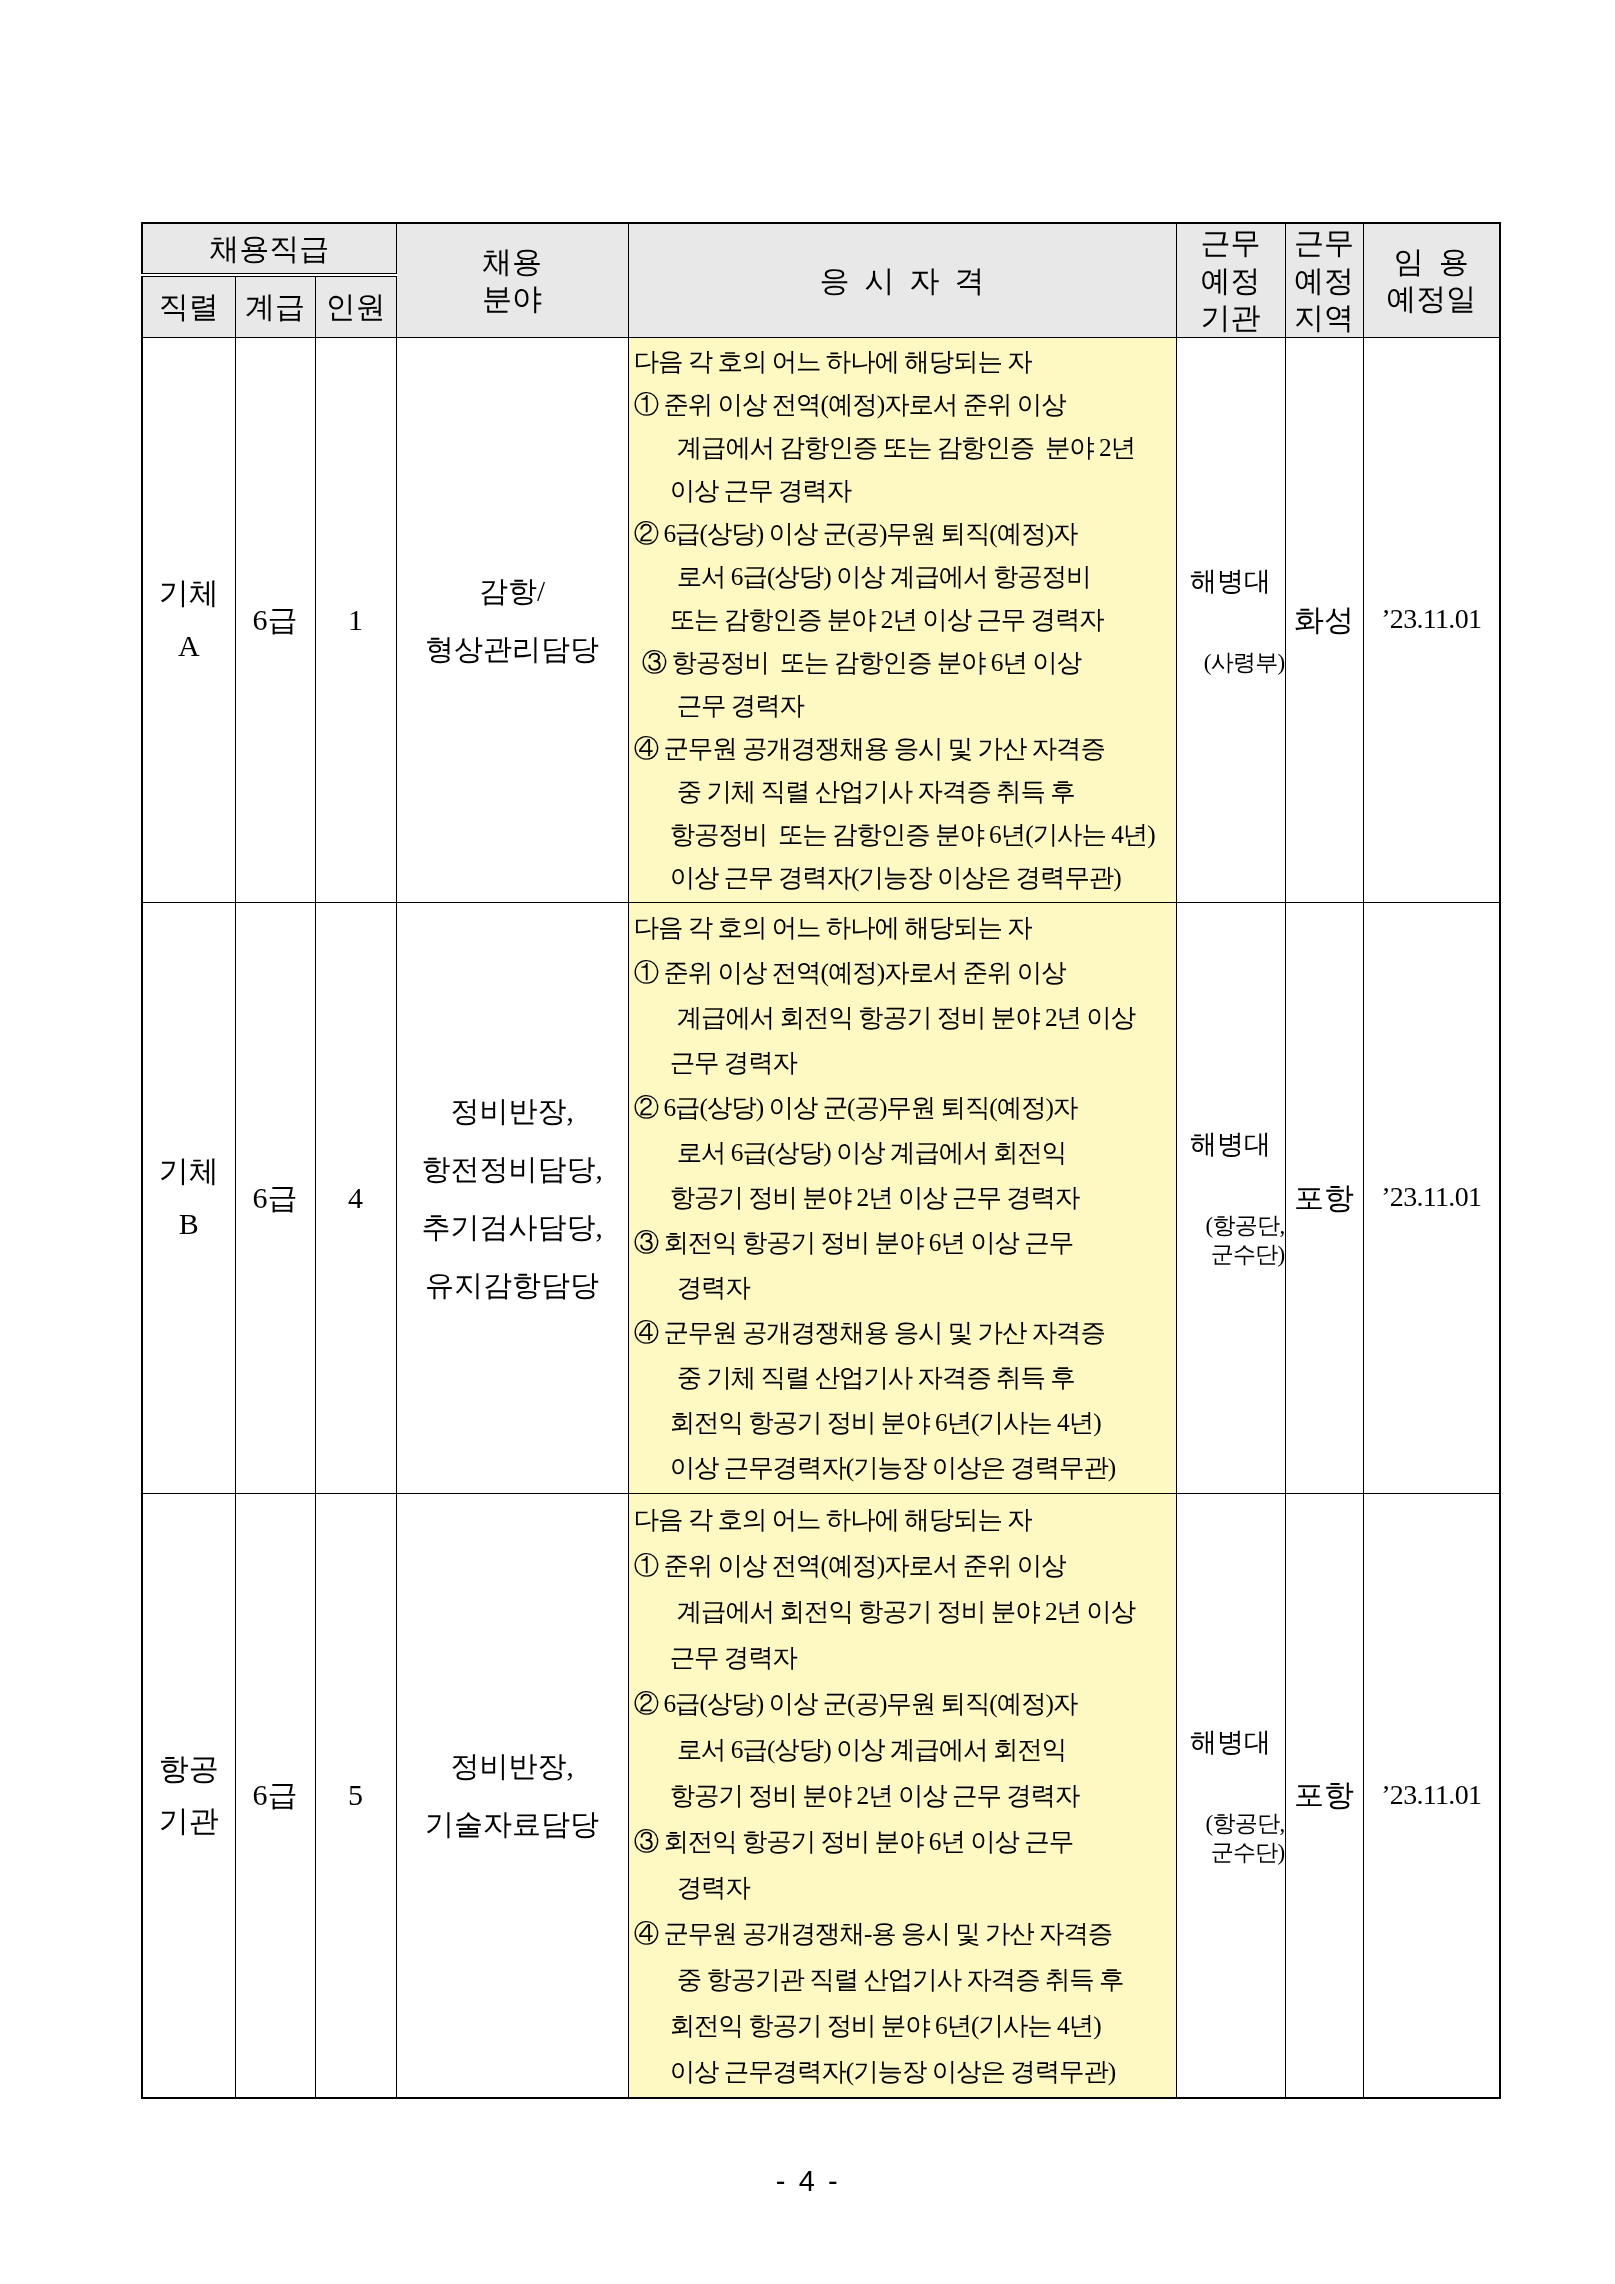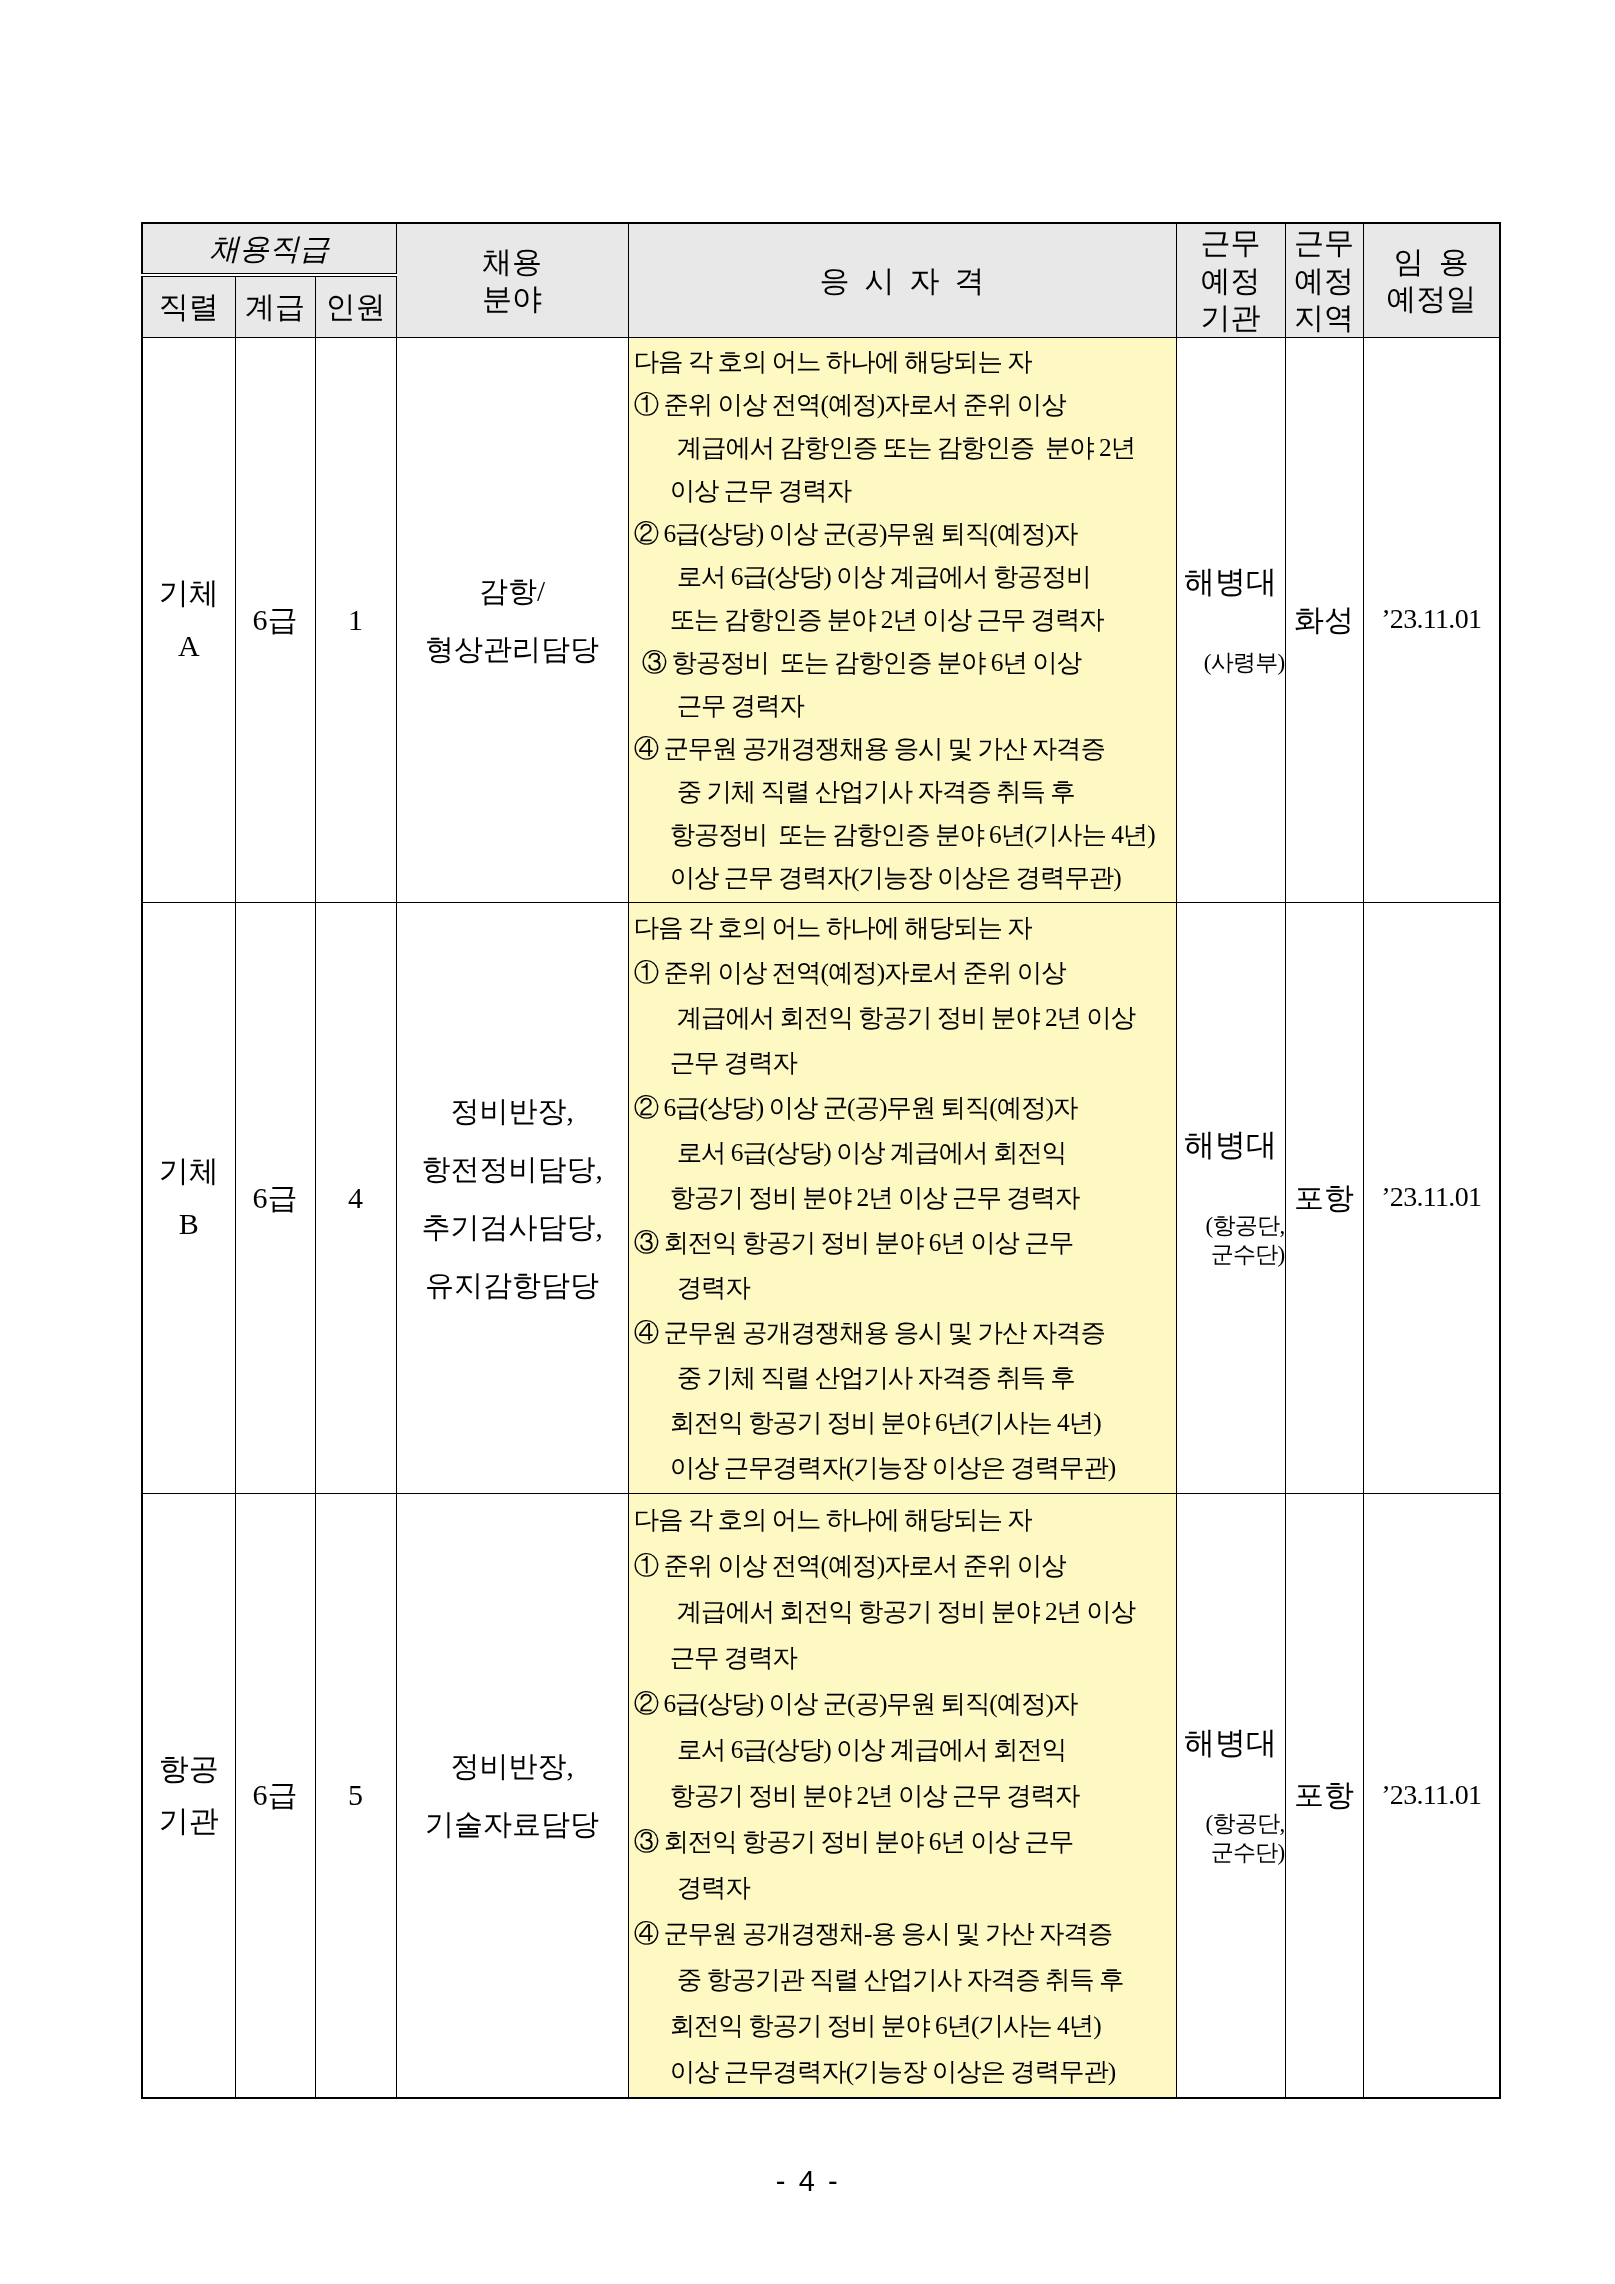--- a/index.html
+++ b/index.html
@@ -32,21 +32,21 @@
 
   
   .hdr {
     background: var(--header-bg);
     font-weight: normal;
     font-size: 30px;
     text-align: center;
     white-space: pre-wrap;
     line-height: 1.25;
   }
-  tr.hrow1 th.group { height: 47px; border-bottom: 4.6px double var(--line-color); font-style: italic; }
+  tr.hrow1 th.group { height: 47px; border-bottom: 4.6px double var(--line-color); }
   tr.hrow2 th { height: 56px; }
 
   
   td.cell {
     background: #fff;
     text-align: center;
     font-size: 30px;
     white-space: pre-line;
     line-height: 1.6;
   }
@@ -62,21 +62,21 @@
     overflow: hidden;
   }
   tr.r1 { height: 563px; }
   tr.r2 { height: 590px; }
   tr.r3 { height: 602px; }
   tr.r1 .qline { line-height: 43px; }
   tr.r2 .qline { line-height: 45px; }
   tr.r3 .qline { line-height: 46px; }
 
   
-  .org-main { font-size: 31px; line-height: 37px; text-align: center; }
+  .org-main { font-size: 27px; line-height: 37px; text-align: center; }
   .org-sub  { font-size: 23px; line-height: 29px; text-align: right; white-space: pre-line; letter-spacing: -0.7px; }
 
   td.cell.region { font-size: 30px; }
   td.cell.date   { font-size: 28px; letter-spacing: -0.7px; margin-left: 45px; }
 
   .page-number {
     position: absolute;
     top: 2165px;
     left: 0;
     width: 100%;

